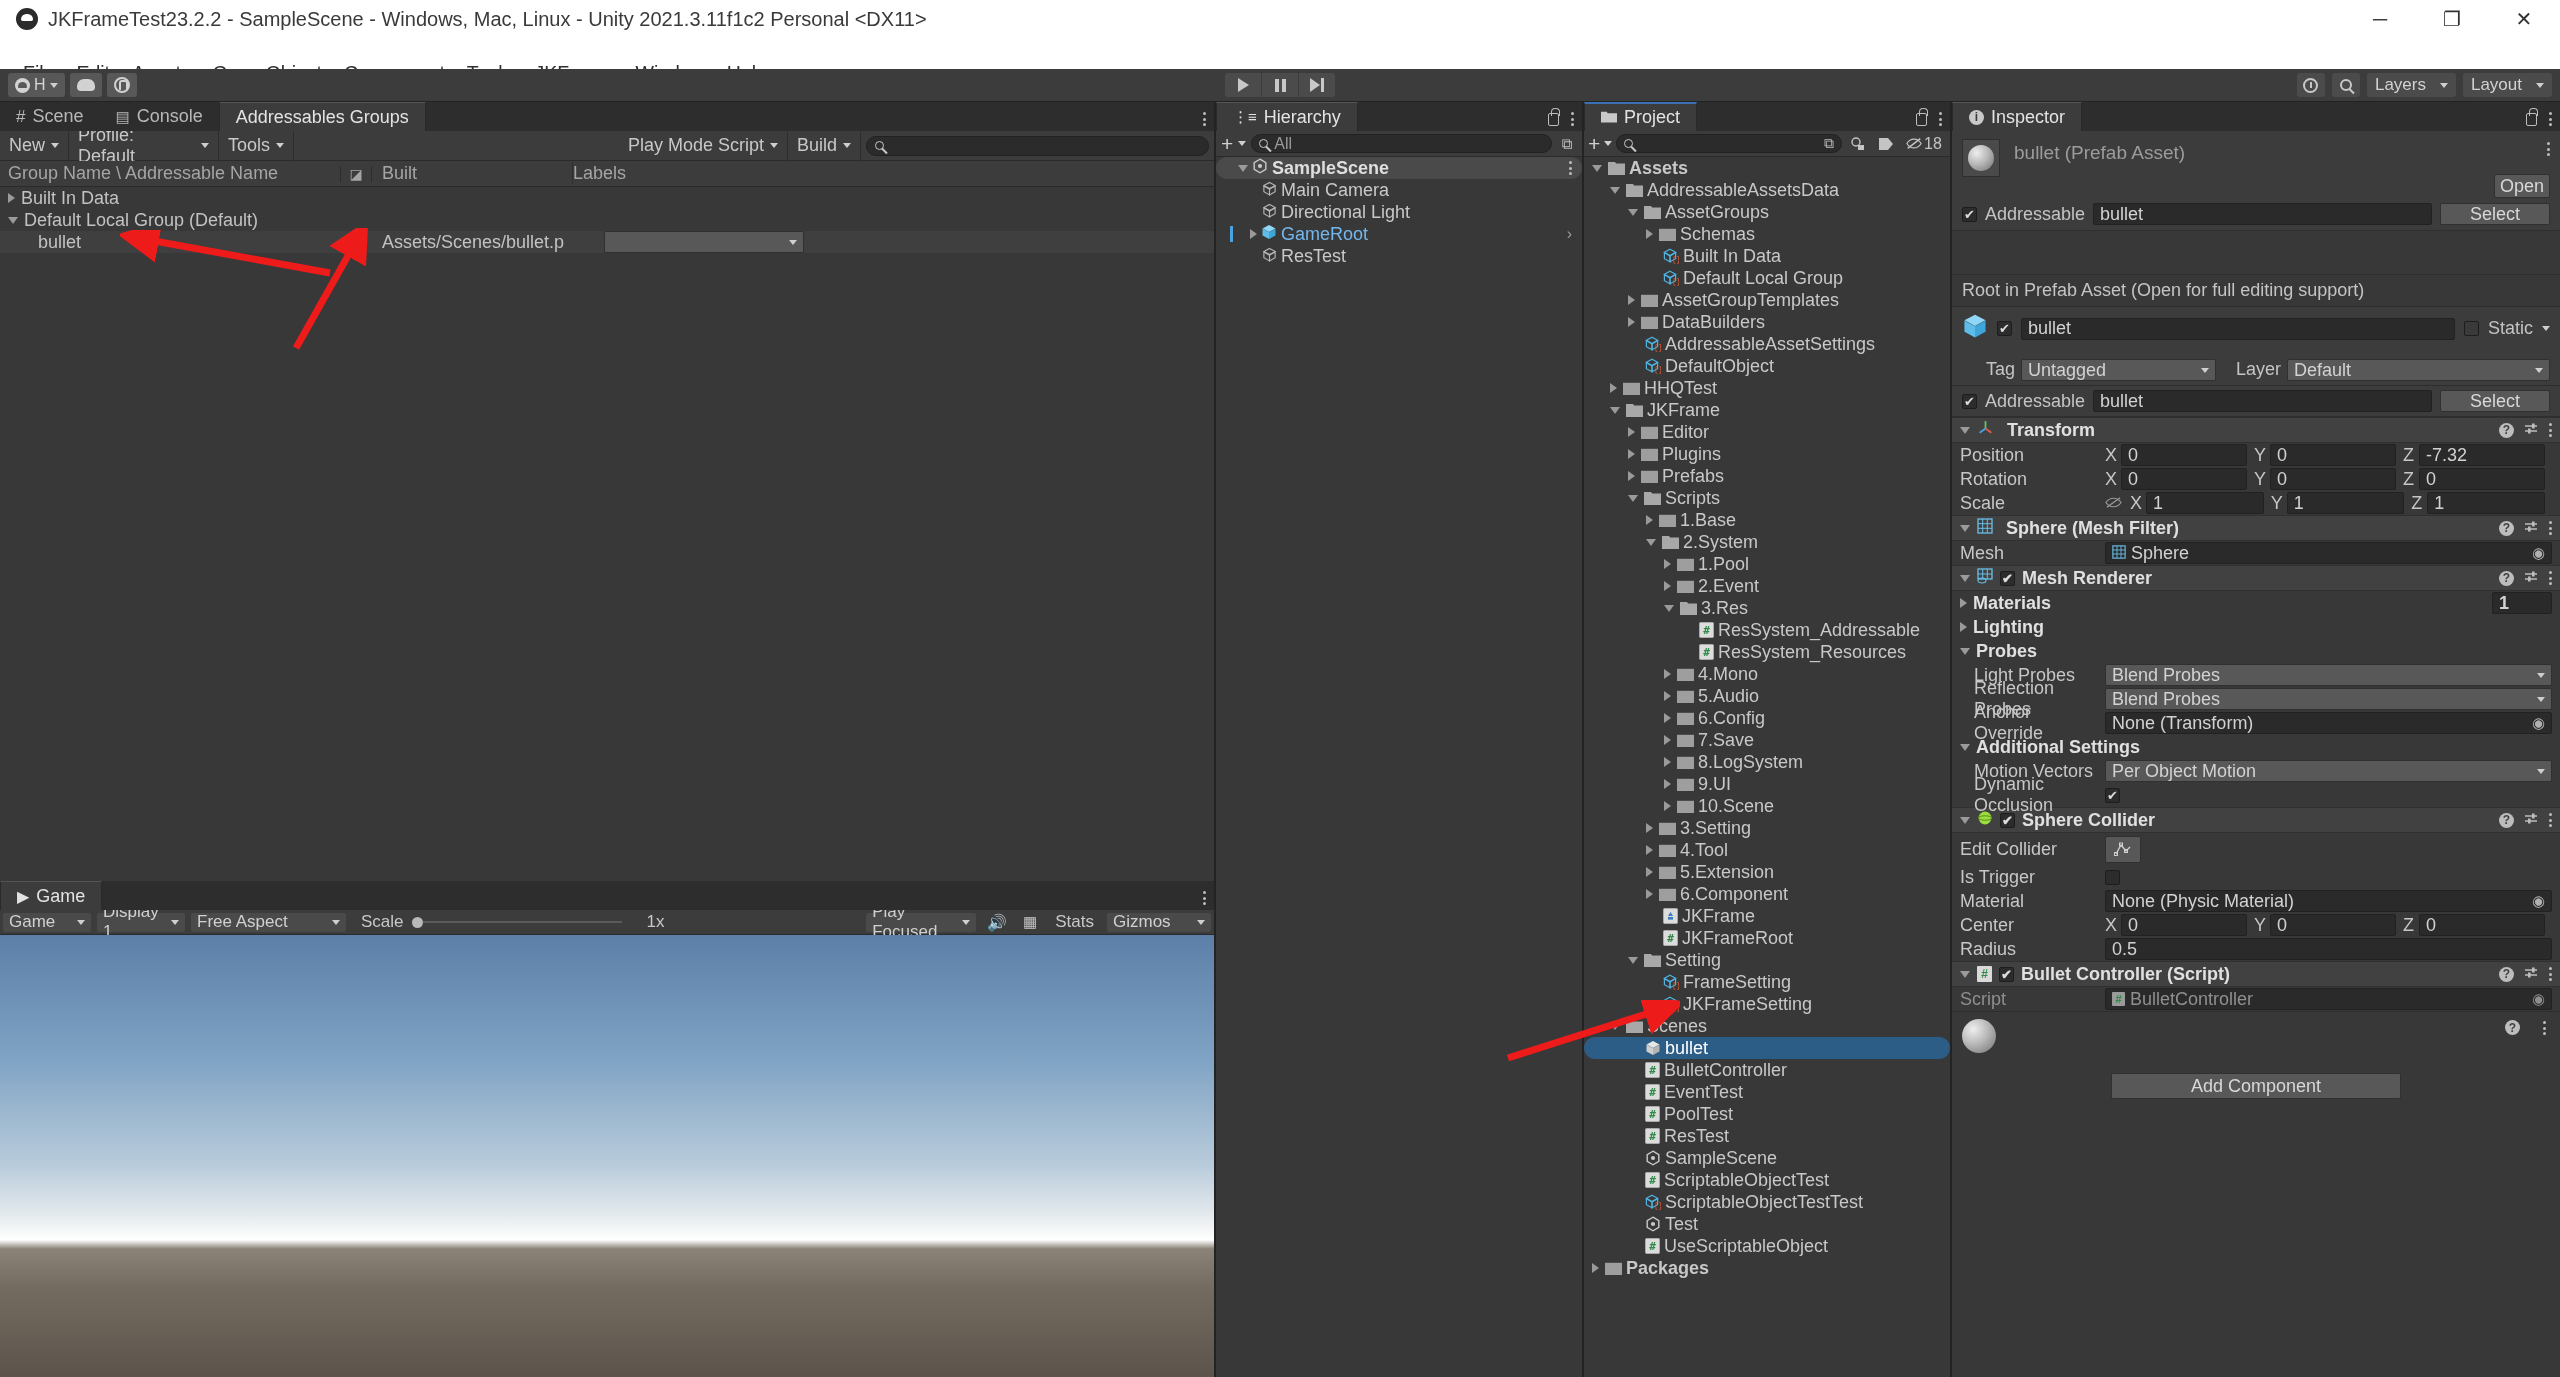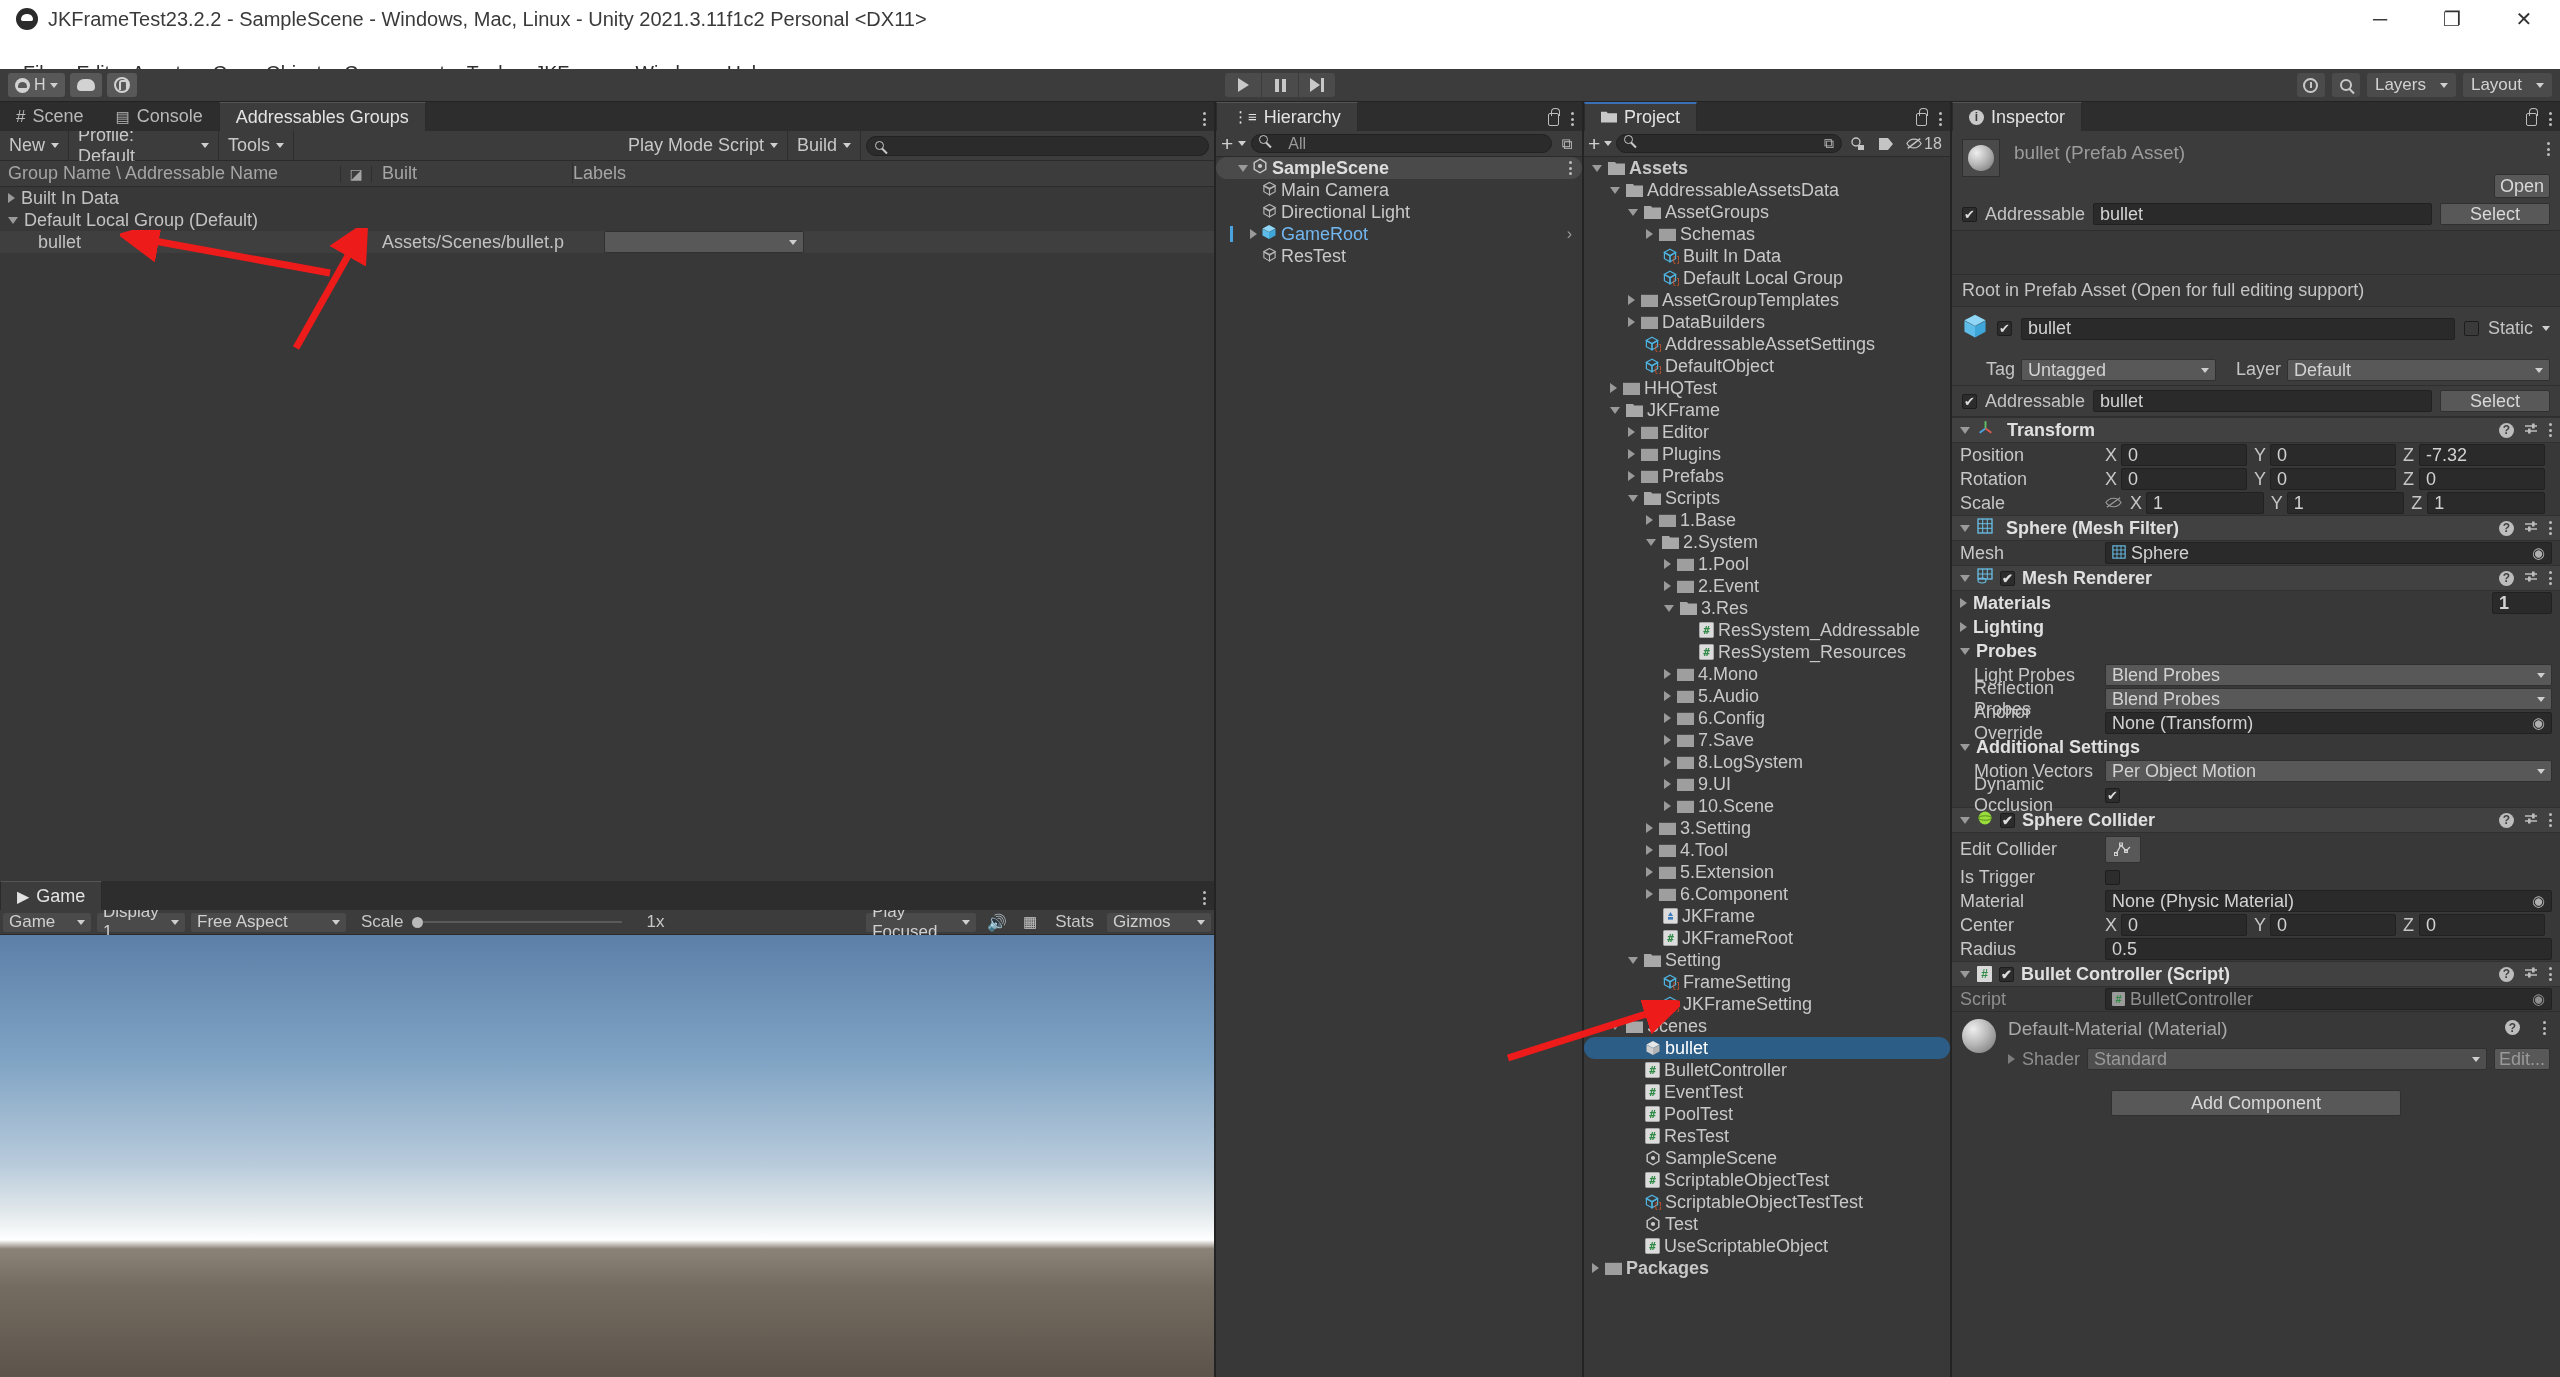--- a/index.html
+++ b/index.html
@@ -92,22 +92,22 @@
   .gdrop{height:19px;background:#4a4a4a;border-radius:2px;display:flex;align-items:center;justify-content:space-between;
     padding:0 6px;color:#d0d0d0;margin:0 3px;}
   .game-view{flex:1;position:relative;overflow:hidden;
     background:linear-gradient(to bottom,#5c7fa8 0%,#7fa3c4 28%,#b8cbdb 52%,#e3e9ec 63%,#ffffff 69%,
       #8c8378 71%,#746b60 80%,#5c544b 100%);}
 
   
   .hier{width:368px;border-right:2px solid #232323;display:flex;flex-direction:column;background:#383838;}
   .hier-toolbar{height:26px;background:#3c3c3c;display:flex;align-items:center;gap:5px;padding:0 5px;border-bottom:1px solid #2a2a2a;}
   .plus{font-size:21px;color:#cfcfcf;line-height:1;}
-  .srch{flex:1;height:19px;background:#2b2b2b;border:1px solid #212121;border-radius:10px;display:flex;
-    padding:0 7px;gap:20px;color:#9a9a9a;font-size:16px;}
+  .srch{flex:1;height:19px;background:#2b2b2b;border:1px solid #212121;border-radius:10px;display:flex;align-items:center;
+    padding:0 7px;gap:6px;color:#9a9a9a;font-size:16px;}
   .tree-row{height:22px;display:flex;align-items:center;gap:4px;font-size:18px;color:#c8c8c8;position:relative;border-radius:11px;}
   .tree-row.sel-scene{background:#4a4a4a;}
   .tree-row.selected{background:#2c5d87;color:#fff;}
 
   
   .proj{width:368px;border-right:2px solid #232323;display:flex;flex-direction:column;background:#383838;}
   .proj-toolbar{height:26px;background:#3c3c3c;display:flex;align-items:center;gap:4px;padding:0 4px;border-bottom:1px solid #2a2a2a;}
   .ptool{width:24px;height:20px;display:flex;align-items:center;justify-content:center;}
   .proj-tree{flex:1;overflow:hidden;}
   .cs-ico{width:15px;height:16px;background:#d9d9d9;border-radius:1px;display:flex;align-items:center;justify-content:center;
@@ -1367,32 +1367,20 @@
           <span style="display:flex;align-items:center;gap:5px">
             <span class="cs-ico" style="width:13px;height:14px;background:#9a9a9a;font-size:11px">#</span>
             <span>BulletController</span>
           </span>
           <span style="font-size:15px">◉</span>
         </span>
       </div>
 
       <div style="border-top:1px solid #2e2e2e;padding:6px 10px;display:flex;align-items:flex-start;gap:12px;position:relative">
         <span class="sphere-prev" style="width:34px;height:34px;margin-top:1px"></span>
-        <div style="flex:1">
-          <div style="font-size:19px;color:#a8a8a8">Default-Material (Material)</div>
-          <div style="display:flex;align-items:center;gap:7px;margin-top:8px">
-            <span class="arrow-r" style="border-left-color:#7c7c7c"></span>
-            <span style="color:#8f8f8f;font-size:18px">Shader</span>
-            <span class="dropdown" style="flex:1;background:#4e4e4e;color:#9a9a9a">
-              <span>Standard</span>
-              <span class="caret"></span>
-            </span>
-            <span class="btn" style="width:56px;height:22px;color:#9a9a9a">Edit...</span>
-          </div>
-        </div>
         <span style="position:absolute;right:40px;top:8px" class="qmark">?</span>
         <span class="kebab" style="position:absolute;right:14px;top:9px">
             <i></i>
             <i></i>
             <i></i>
           </span>
       </div>
 
       <div class="btn add-comp">Add Component</div>
     </div>

